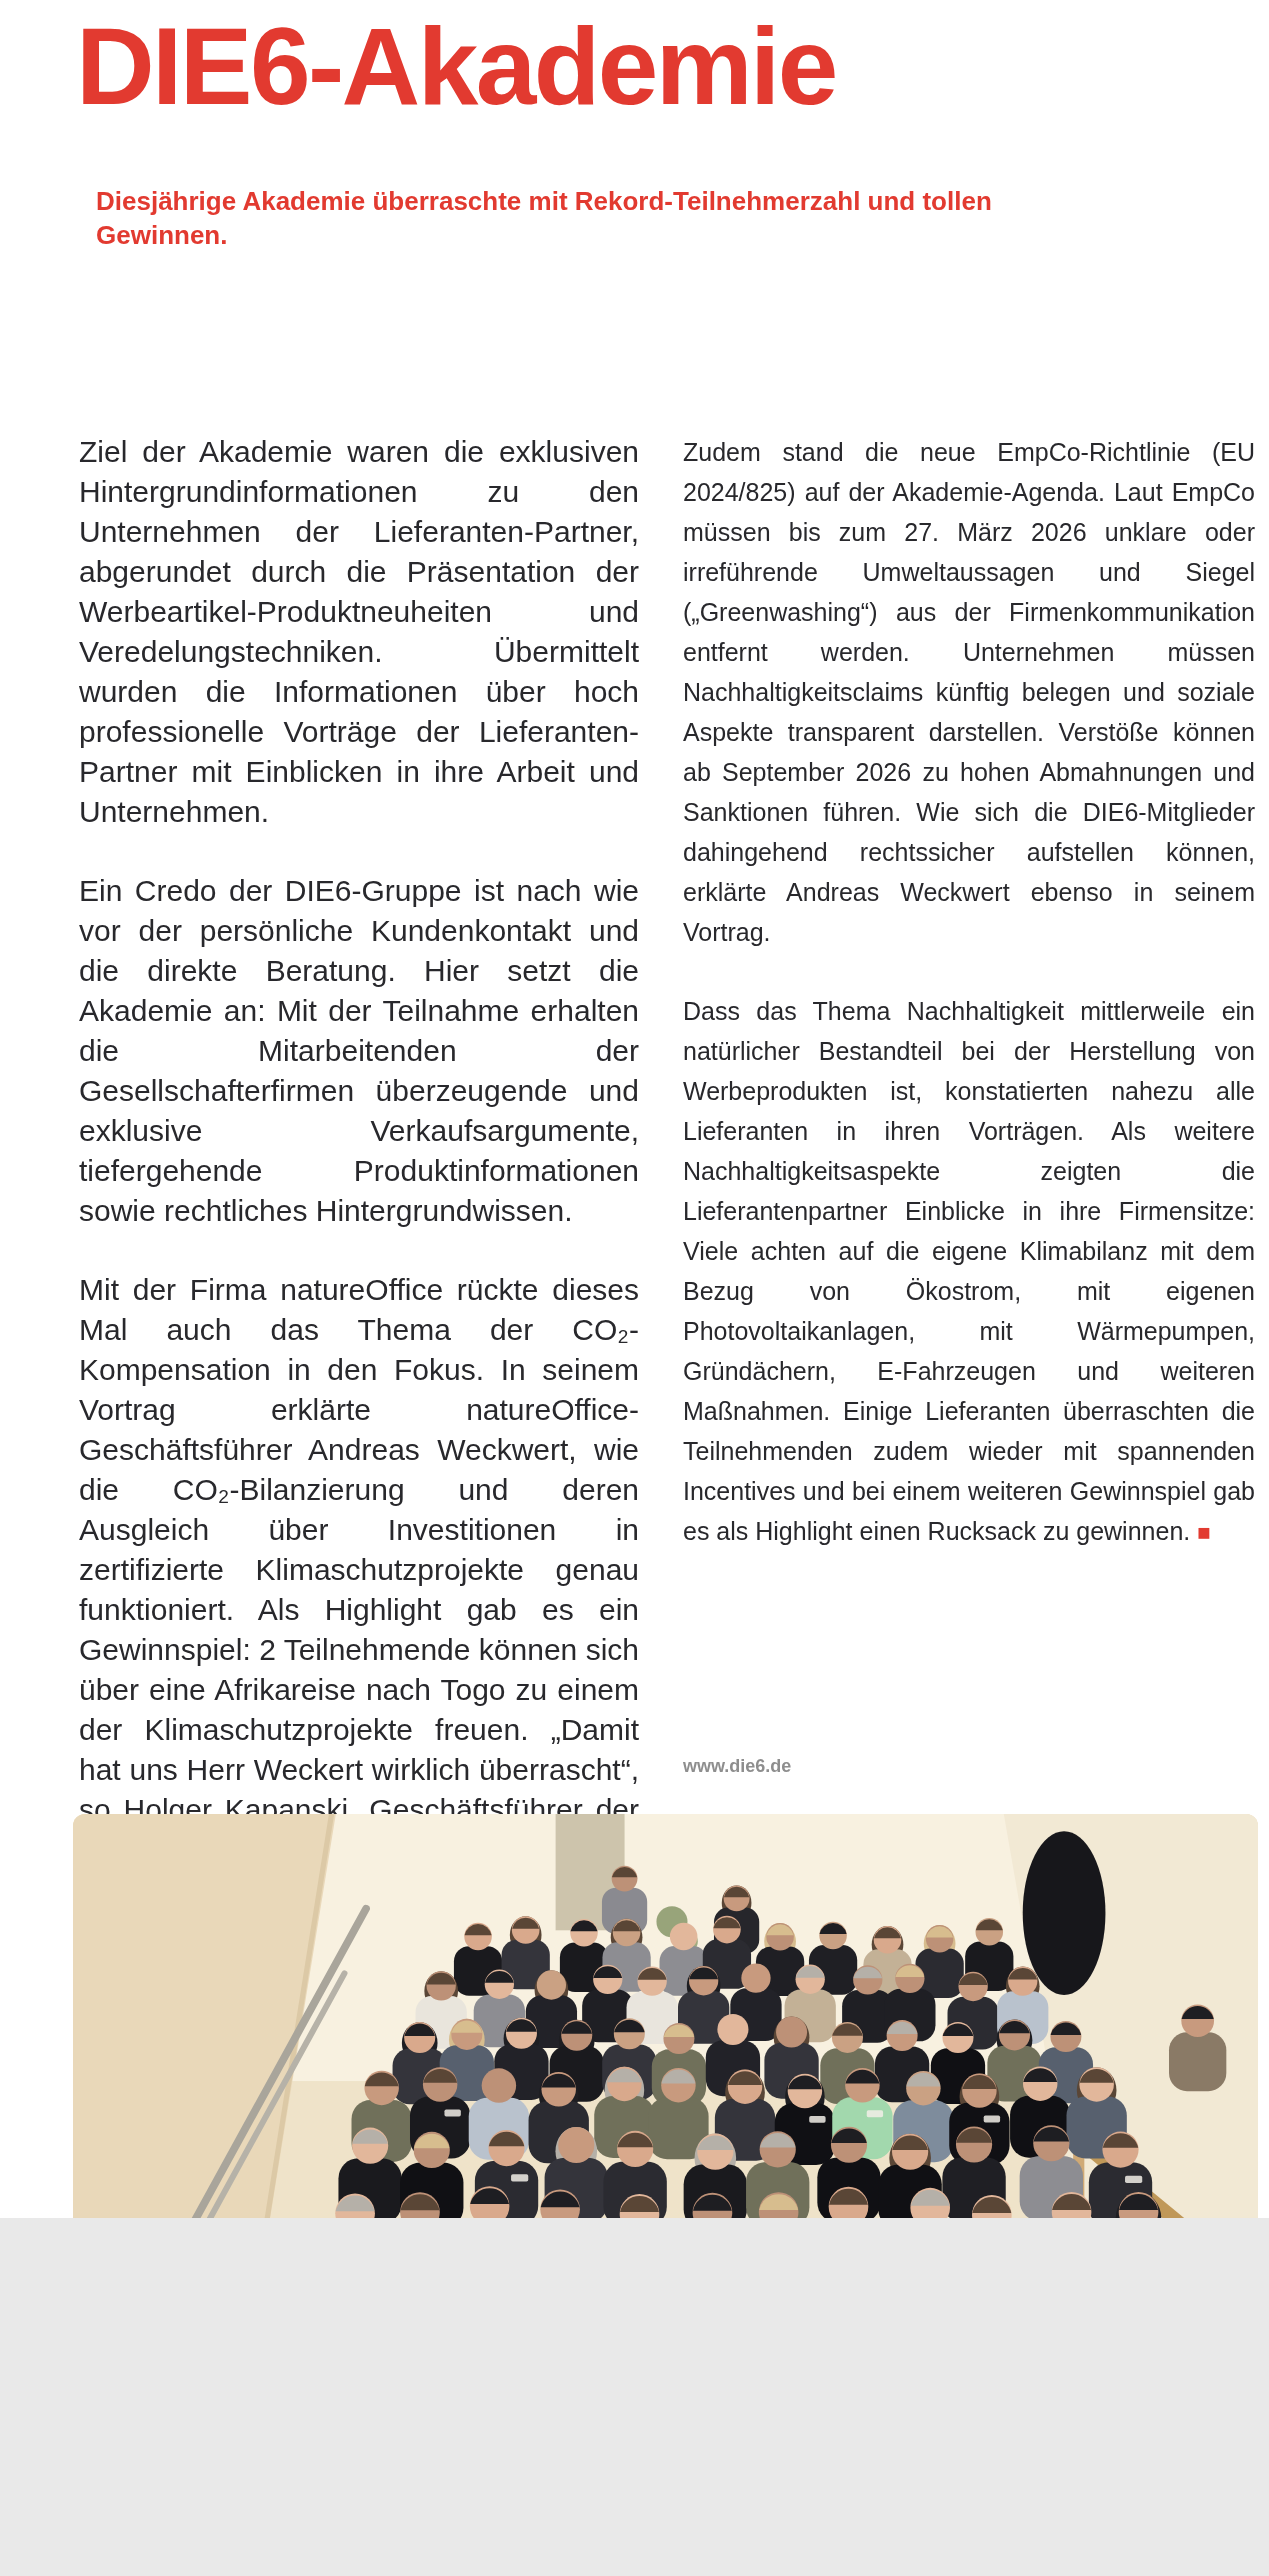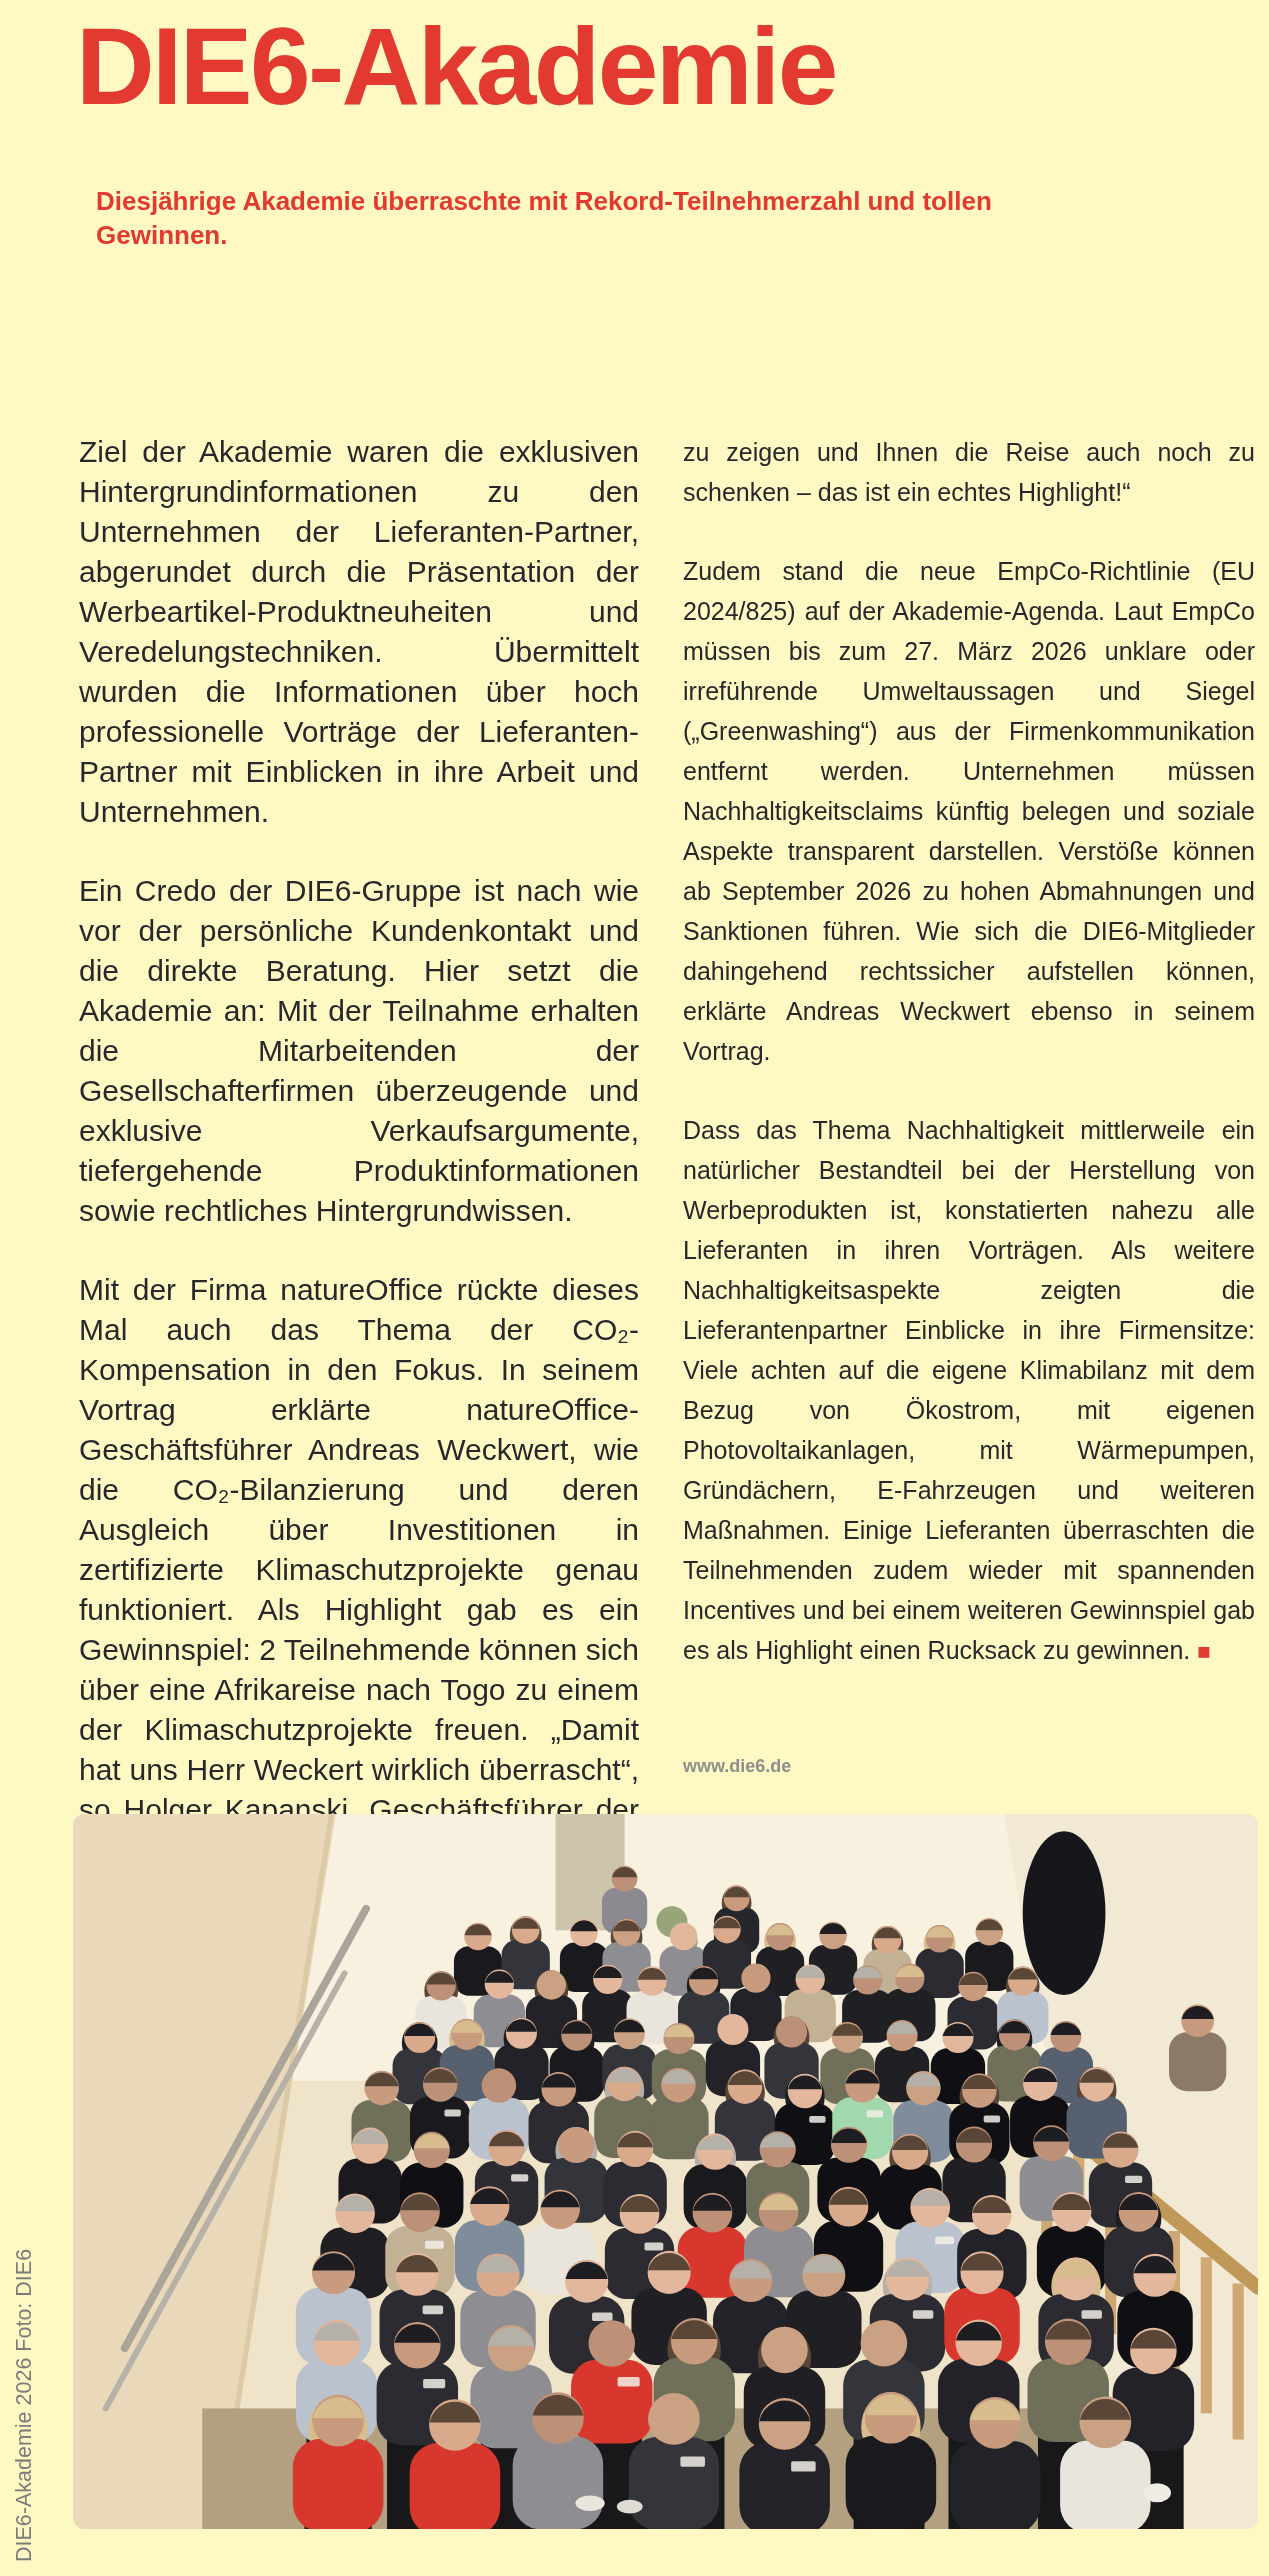--- a/index.html
+++ b/index.html
@@ -1,19 +1,19 @@
 <!DOCTYPE html>
 <html lang="de" style="--red: #e23a30;font-size:13.8px"><head>
 <meta charset="utf-8">
 <style>
   :root{ --red:#e23a30; }
   html,body{ margin:0; padding:0; background:#e9e9e9; }
   .page{
-    position:relative; width:1270px; height:2576px; margin:0 auto;
-    background:#fef9c3; overflow:hidden;
+    position:relative; width:1270px; height:2218px; margin:0 auto;
+    background:#ffffff; overflow:hidden;
     font-family:"Liberation Sans", sans-serif;
   }
   .title{
     position:absolute; left:76px; top:8.6px; margin:0;
     font-size:109px; line-height:1.05; letter-spacing:-2.6px;
     font-weight:700; color:var(--red); white-space:nowrap;
   }
   .subtitle{
     position:absolute; left:79px; top:167px; width:999px; margin:17px;
     font-size:26px; line-height:34px; font-weight:700; color:var(--red);
@@ -53,21 +53,20 @@
   <p class="subtitle">Diesjährige Akademie überraschte mit Rekord-Teilnehmerzahl und tollen Gewinnen.</p>
 
 
   <div class="col col-left">
     <p>Ziel der Akademie waren die exklusiven Hintergrundinformationen zu den Unternehmen der Lieferanten-Partner, abgerundet durch die Präsentation der Werbeartikel-Produktneuheiten und Veredelungstechniken. Übermittelt wurden die Informationen über hoch professionelle Vorträge der Lieferanten-Partner mit Einblicken in ihre Arbeit und Unternehmen.</p>
     <p>Ein Credo der DIE6-Gruppe ist nach wie vor der persönliche Kundenkontakt und die direkte Beratung. Hier setzt die Akademie an: Mit der Teilnahme erhalten die Mitarbeitenden der Gesellschafterfirmen überzeugende und exklusive Verkaufsargumente, tiefergehende Produktinformationen sowie rechtliches Hintergrundwissen.</p>
     <p>Mit der Firma natureOffice rückte dieses Mal auch das Thema der CO₂-Kompensation in den Fokus. In seinem Vortrag erklärte natureOffice-Geschäftsführer Andreas Weckwert, wie die CO₂-Bilanzierung und deren Ausgleich über Investitionen in zertifizierte Klimaschutzprojekte genau funktioniert. Als Highlight gab es ein Gewinnspiel: 2 Teilnehmende können sich über eine Afrikareise nach Togo zu einem der Klimaschutzprojekte freuen. „Damit hat uns Herr Weckert wirklich überrascht“, so Holger Kapanski, Geschäftsführer der DIE6-Zentrale. „Unseren Teilnehmern das Klimaschutzprojekt direkt vor Ort</p>
   </div>
 
   <div class="col col-right">
-    <p>zu zeigen und Ihnen die Reise auch noch zu schenken – das ist ein echtes Highlight!“</p>
     <p>Zudem stand die neue EmpCo-Richtlinie (EU 2024/825) auf der Akademie-Agenda. Laut EmpCo müssen bis zum 27. März 2026 unklare oder irreführende Umweltaussagen und Siegel („Greenwashing“) aus der Firmenkommunikation entfernt werden. Unternehmen müssen Nachhaltigkeitsclaims künftig belegen und soziale Aspekte transparent darstellen. Verstöße können ab September 2026 zu hohen Abmahnungen und Sanktionen führen. Wie sich die DIE6-Mitglieder dahingehend rechtssicher aufstellen können, erklärte Andreas Weckwert ebenso in seinem Vortrag.</p>
     <p><span>Dass das Thema Nachhaltigkeit mittlerweile ein natürlicher Bestandteil bei der Herstellung von Werbeprodukten ist, konstatierten nahezu alle Lieferanten in ihren Vorträgen. Als weitere Nachhaltigkeitsaspekte zeigten die Lieferantenpartner Einblicke in ihre Firmensitze: Viele achten auf die eigene Klimabilanz mit dem Bezug von Ökostrom, mit eigenen Photovoltaikanlagen, mit Wärmepumpen, Gründächern, E-Fahrzeugen und weiteren Maßnahmen. Einige Lieferanten überraschten die Teilnehmenden zudem wieder mit spannenden Incentives und bei einem weiteren Gewinnspiel gab es als Highlight einen Rucksack zu gewinnen.</span> <span class="endsq">■</span></p>
   </div>
 
   <div class="website">www.die6.de</div>
 
   <div class="photo">
     <svg id="photo-svg" viewBox="0 0 1375 830" preserveAspectRatio="none">
         <rect x="0" y="0" width="1375" height="830" fill="#efe3c9"></rect>
         <rect x="250" y="0" width="900" height="310" fill="#f8f1e0"></rect>

